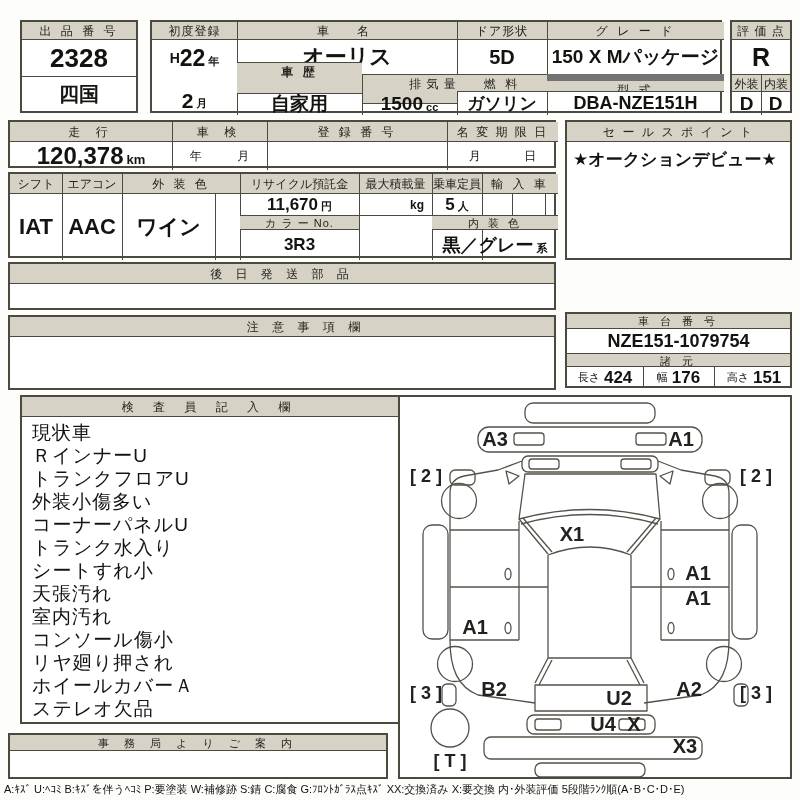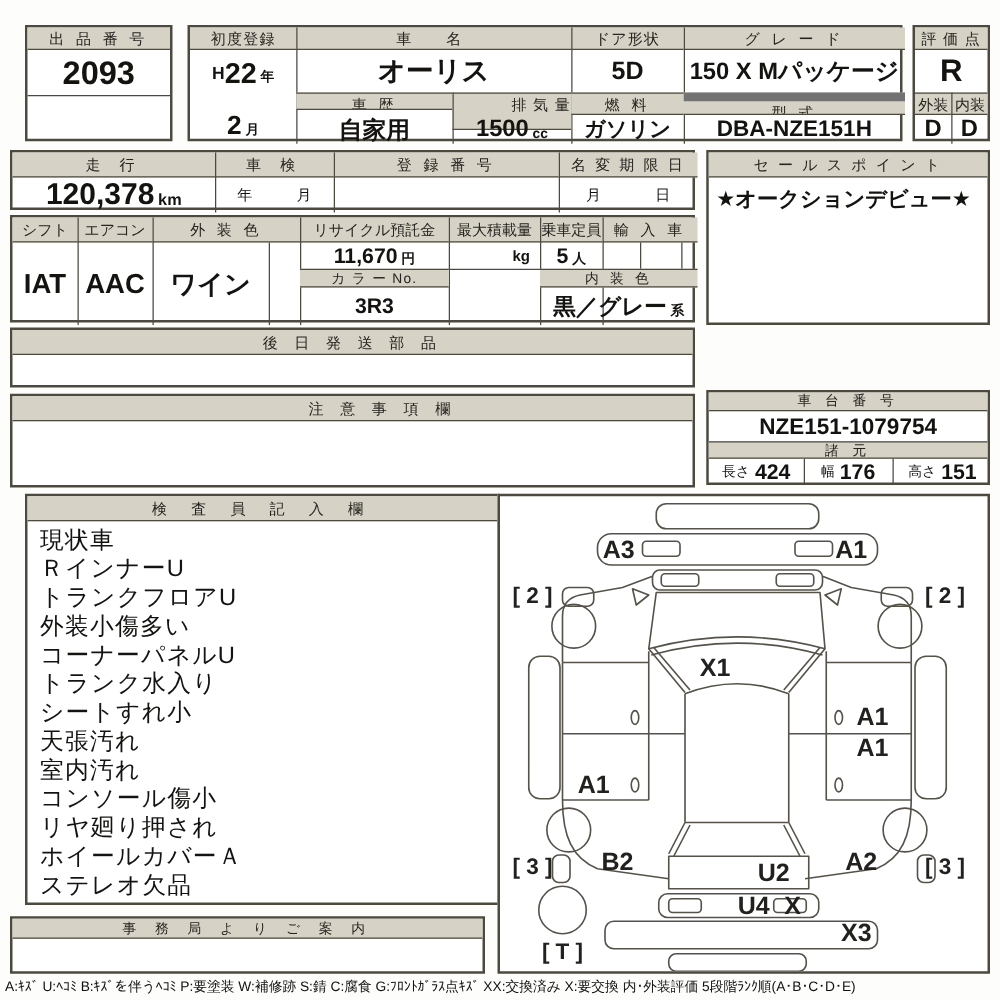--- a/index.html
+++ b/index.html
@@ -19,22 +19,23 @@
   .legend{position:absolute;left:4px;top:782px;width:794px;font-size:11px;color:#111;
           white-space:nowrap;letter-spacing:0;}
 </style>
 </head>
 <body>
 
 <div id="sheet">
 
   <div class="box" style="left:20px;top:20px;width:118px;height:93px;">
     <div class="cell hdr" style="left:0;top:0;right:0;height:18px;">出 品 番 号</div>
-    <div class="cell val" style="left:0;top:18px;right:0;height:36px;font-size:26px;">2093</div>
+    <div class="cell val" style="left:0;top:18px;right:0;height:36px;font-size:26px;">2328</div>
     <div class="hline" style="left:0;right:0;top:54px;"></div>
+    <div class="cell val" style="left:0;top:55px;right:0;height:34px;font-size:20px;">四国</div>
   </div>
 
   <div class="box" style="left:150px;top:20px;width:572px;height:93px;">
     <div class="cell hdr" style="left:0;top:0;width:85px;height:18px;letter-spacing:1px;">初度登録</div>
     <div class="cell hdr" style="left:85px;top:0;width:220px;height:18px;letter-spacing:8px;">車　名</div>
     <div class="cell hdr" style="left:305px;top:0;width:90px;height:18px;letter-spacing:1px;">ドア形状</div>
     <div class="cell hdr" style="left:395px;top:0;width:177px;height:18px;">グ レ ー ド</div>
 
     <div class="vline" style="left:85px;top:0;height:93px;"></div>
     <div class="vline" style="left:305px;top:0;height:93px;"></div>
@@ -47,21 +48,21 @@
     </div>
     <div class="cell val" style="left:0;top:66px;width:85px;height:25px;">
       <span style="font-size:21px;">2</span>
         <span class="unit">月</span>
     </div>
 
     <div class="cell val" style="left:85px;top:18px;width:220px;height:34px;font-size:22px;">オーリス</div>
     <div class="cell val" style="left:305px;top:18px;width:90px;height:34px;font-size:20px;">5D</div>
     <div class="cell val" style="left:395px;top:18px;width:177px;height:34px;font-size:19px;">150 X Mパッケージ</div>
 
-    <div class="cell hdr" style="left:85px;top:52px;width:125px;height:14px;border-top:1px solid #4c493f;">車 歴</div>
+    <div class="cell hdr" style="left:85px;top:40px;width:125px;height:32px;border-top:1px solid #4c493f;font-weight:bold;">車 歴</div>
     <div class="cell hdr" style="left:210px;top:52px;width:95px;height:30px;border-top:1px solid #4c493f;letter-spacing:1px;padding-left:47px;">排 気 量</div>
     <div class="cell hdr" style="left:305px;top:52px;width:90px;height:18px;border-top:1px solid #4c493f;">燃 料</div>
     <div class="cell hdr" style="left:395px;top:52px;width:177px;height:18px;border-top:7px solid #737373;">型 式</div>
     <div class="vline" style="left:210px;top:52px;height:41px;"></div>
 
     <div class="cell val" style="left:85px;top:70px;width:125px;height:23px;font-size:19px;">自家用</div>
     <div class="cell val" style="left:210px;top:70px;width:95px;height:23px;">
       <span style="font-size:19px;">1500</span>
         <span class="unit">cc</span>
     </div>

